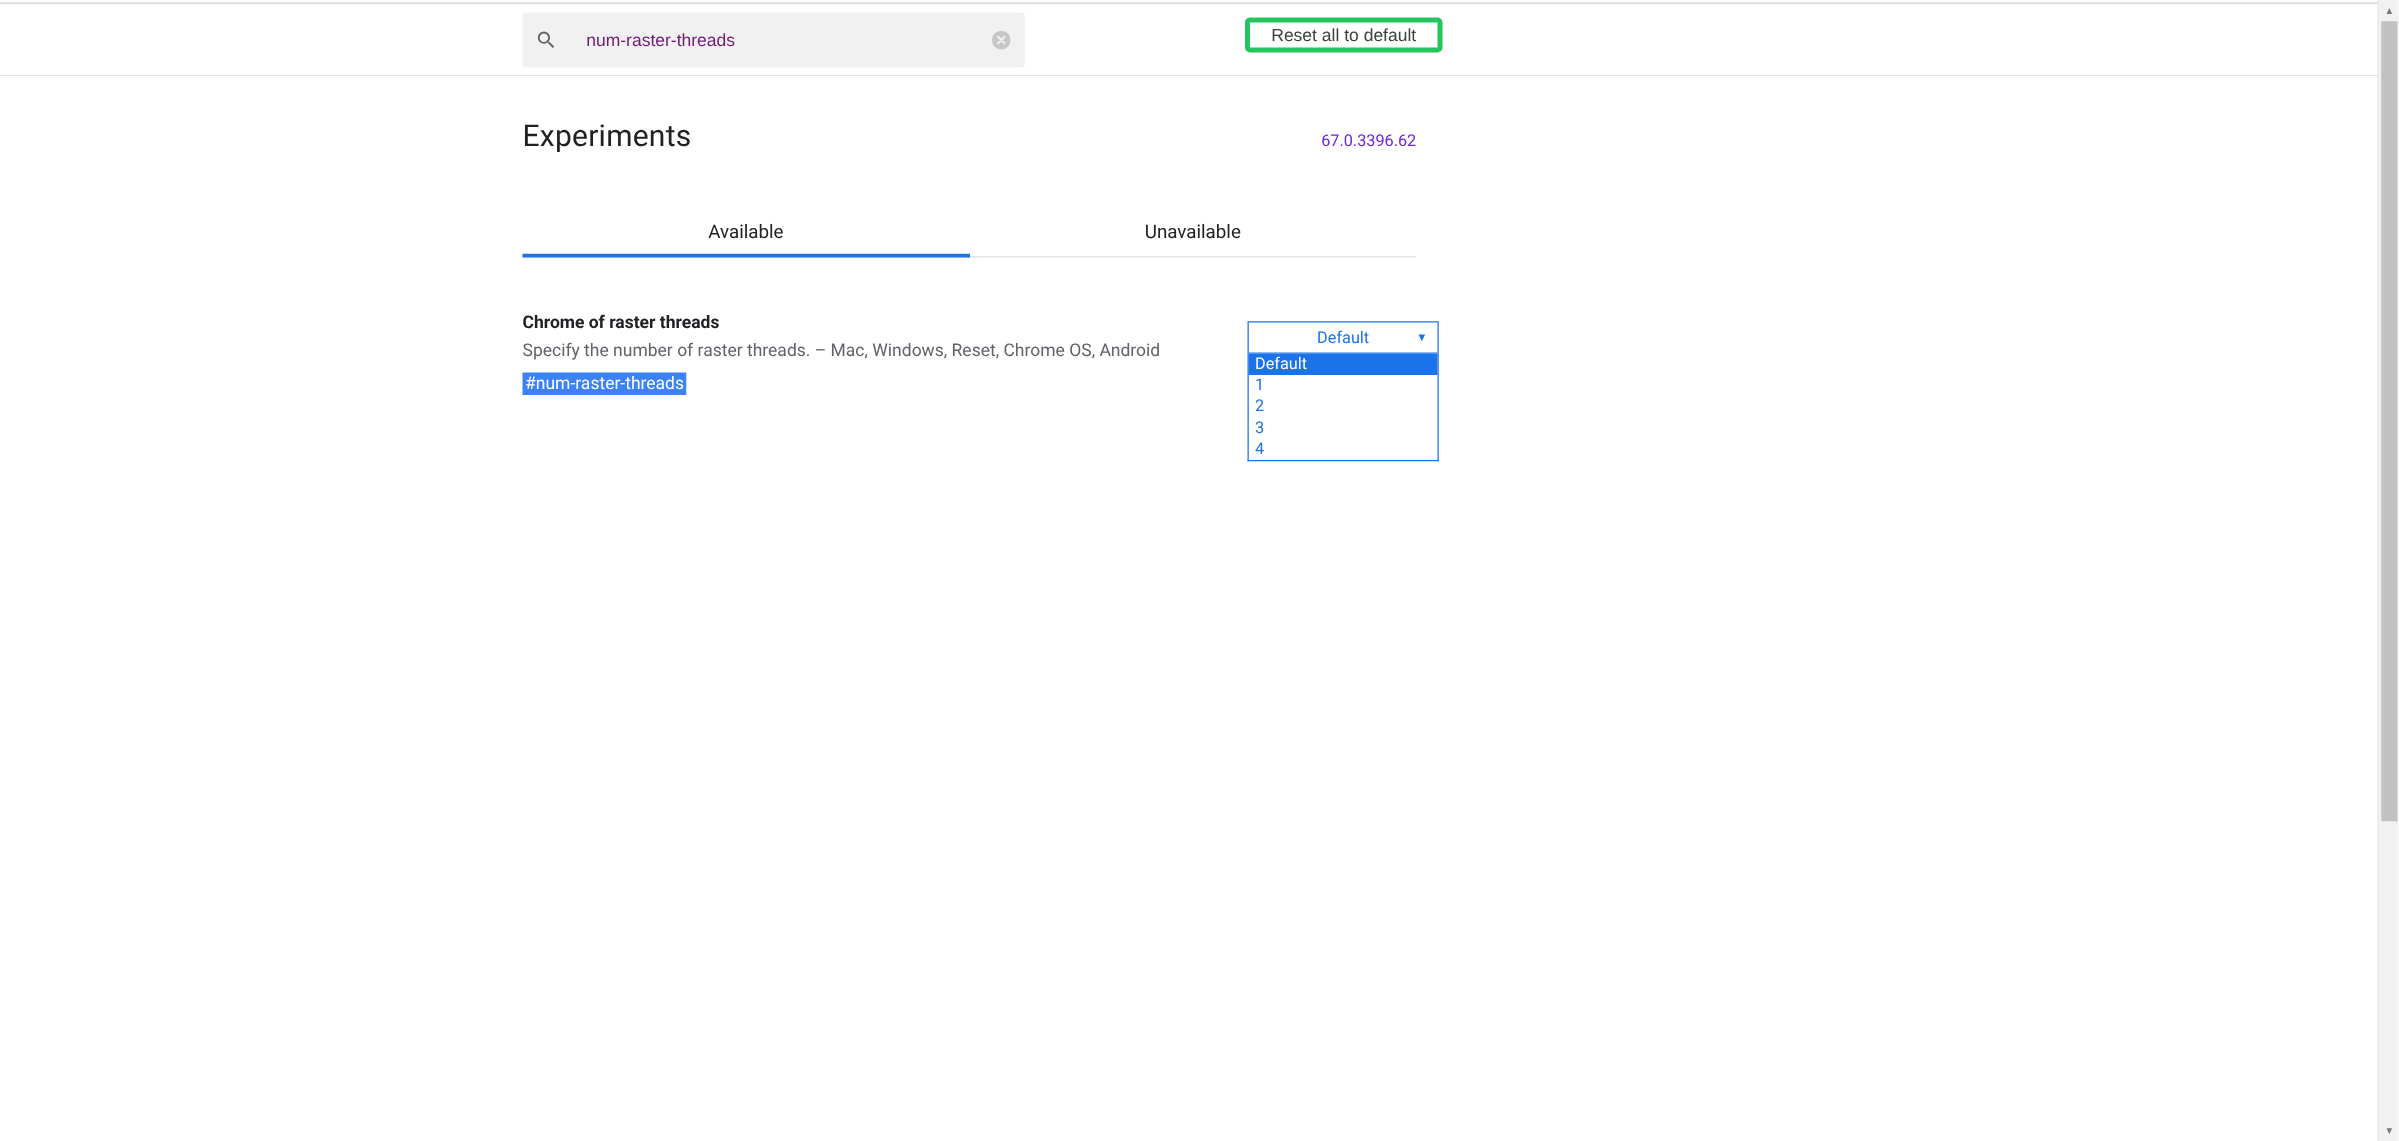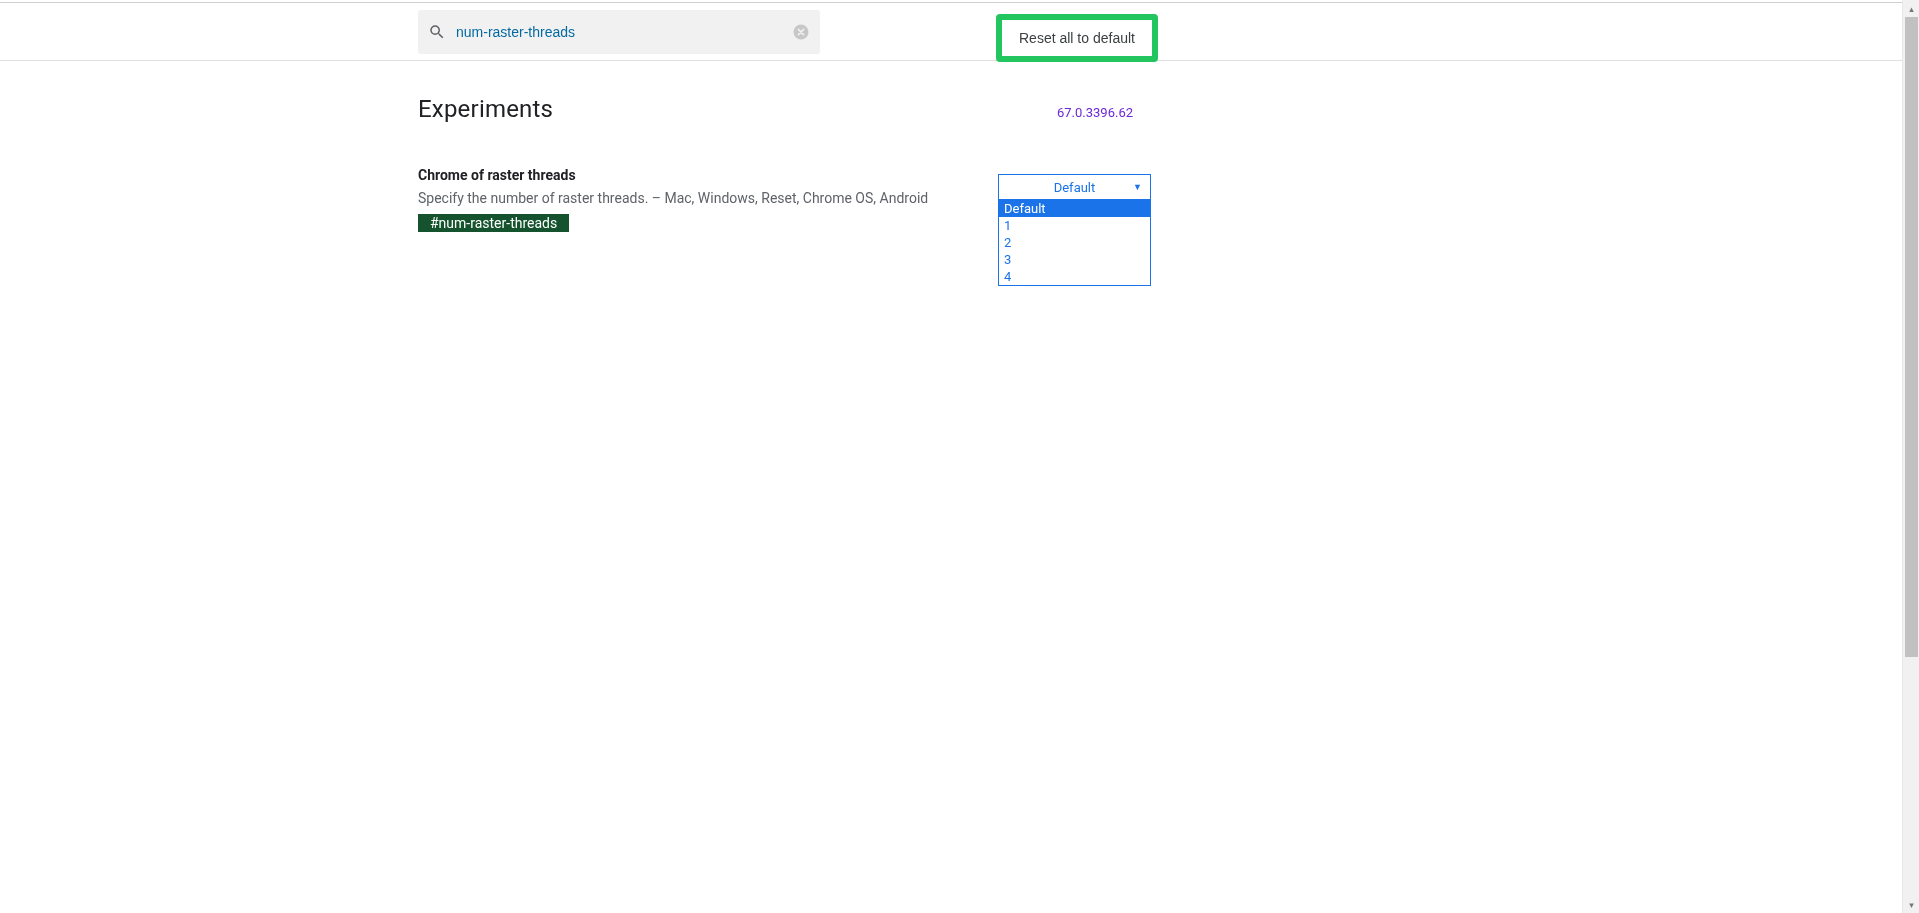--- a/index.html
+++ b/index.html
@@ -50,38 +50,39 @@
   .search-icon svg {
     width: 18px;
     height: 18px;
     fill: #5f6368;
   }
   .search-input {
     flex: 1;
     border: none;
     background: transparent;
     font-size: 14px;
-    color: #0369a1;
+    color: #701a75;
     outline: none;
+    margin-left: 13px;
   }
   .clear-icon {
     width: 18px;
     height: 18px;
     fill: #bdbdbd;
     cursor: pointer;
     flex-shrink: 0;
   }
   .reset-btn {
     position: absolute;
     left: 996px;
     top: 11px;
-    height: 48px;
+    height: 28px;
     padding: 0 17px;
     background: #fff;
-    border: 6px solid #22c55e;
+    border: 4px solid #22c55e;
     border-radius: 4px;
     font-size: 14px;
     color: #3c4043;
     cursor: pointer;
   }
   .content {
     position: absolute;
     left: 418px;
     top: 92px;
     width: 715px;
@@ -145,22 +146,22 @@
   .flag-desc {
     font-size: 14px;
     color: #5f6368;
     line-height: 1.4;
     margin-bottom: 4px;
   }
   .flag-hash {
     display: inline-block;
     font-size: 14px;
     color: #fff;
-    background: #14532d;
-    padding: 0 12px;
+    background: #3b82f6;
+    padding: 0 2px;
     line-height: 1.3;
   }
   .select-wrap {
     position: absolute;
     right: 5px;
     top: 7px;
     width: 130px;
   }
   .select-box {
     width: 153px;
@@ -253,20 +254,24 @@
     </div>
     <button class="reset-btn">Reset all to default</button>
   </div>
 
   <div class="content">
     <div class="title-row">
       <div class="page-title">Experiments</div>
       <div class="version">67.0.3396.62</div>
     </div>
 
+    <div class="tabs">
+      <div class="tab active">Available</div>
+      <div class="tab">Unavailable</div>
+    </div>
 
     <div class="flag-row">
       <div class="flag-text">
         <div class="flag-title">Chrome of raster threads</div>
         <div class="flag-desc">Specify the number of raster threads. – Mac, Windows, Reset, Chrome OS, Android</div>
         <span class="flag-hash">#num-raster-threads</span>
       </div>
 
       <div class="select-wrap">
         <div class="select-box">

